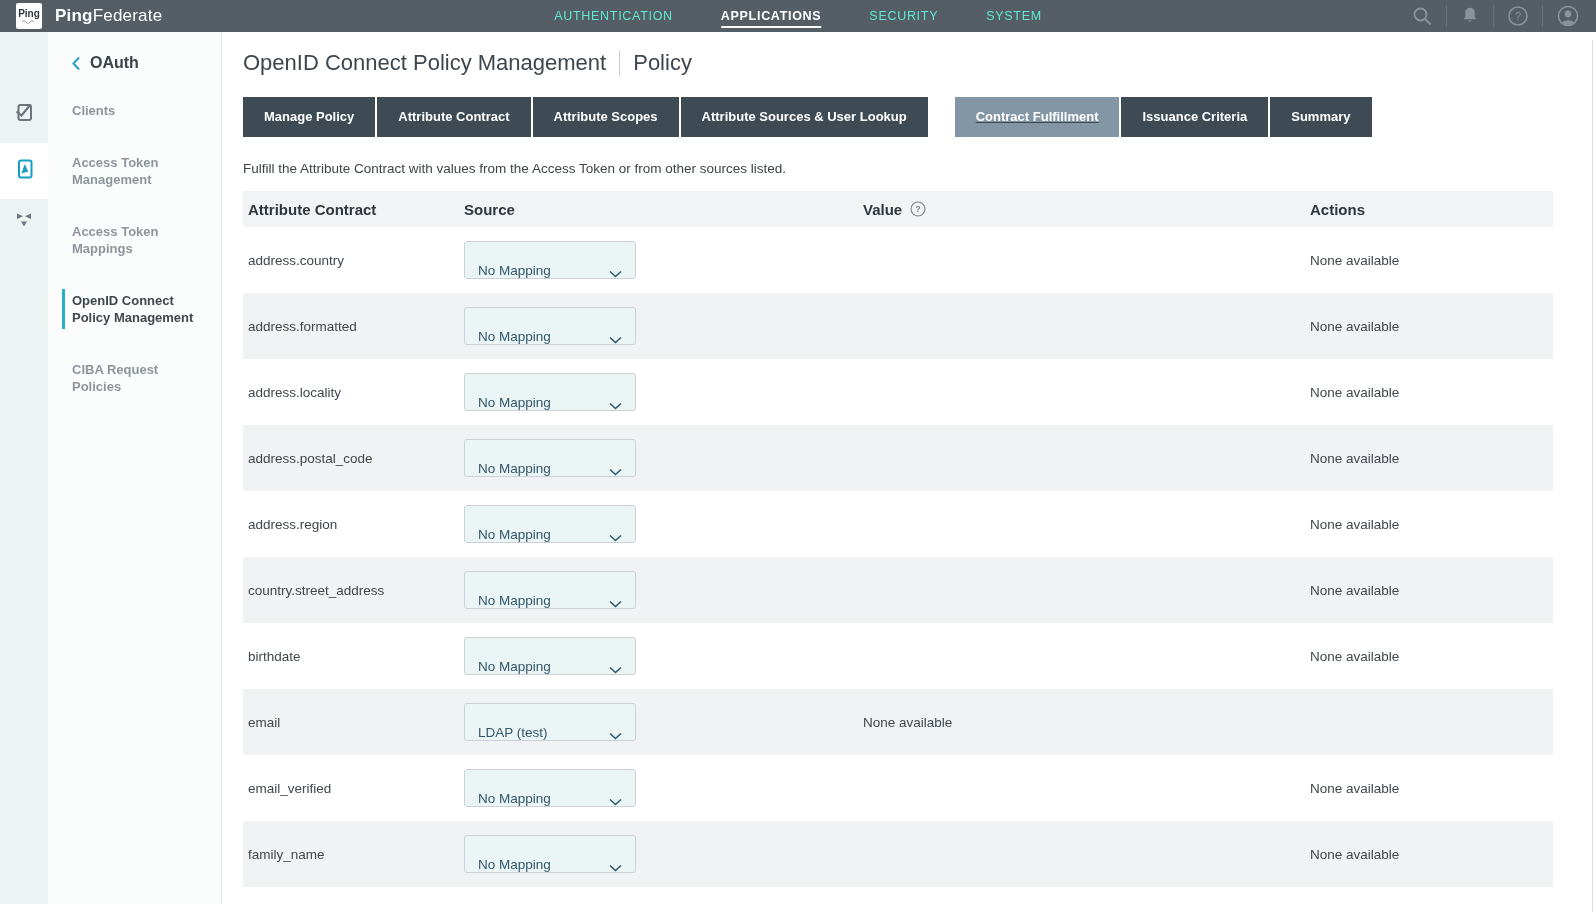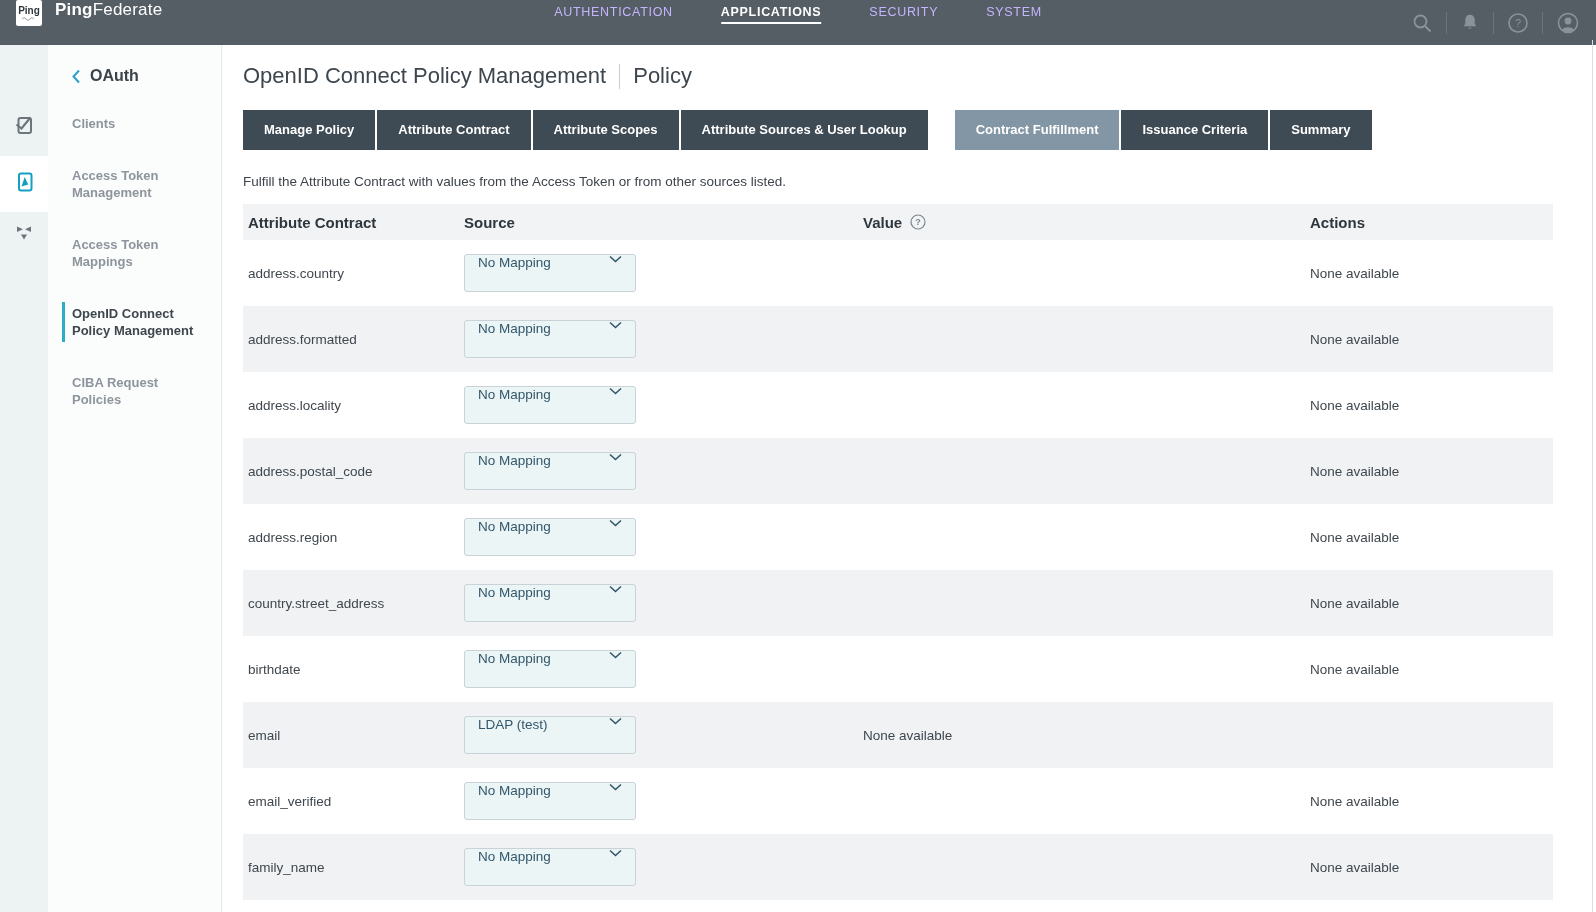--- a/index.html
+++ b/index.html
@@ -5,39 +5,39 @@
 <style>
   * { margin:0; padding:0; box-sizing:border-box; }
   html,body { width:1596px; height:912px; overflow:hidden; }
   body {
     font-family:"Liberation Sans","DejaVu Sans",sans-serif;
     background:#fff; color:#3f474e; position:relative;
   }
 
   
   .app-header {
-    height:45px; background:var(--header-bg,#555d65);
-    display:flex; padding:0 16px;
+    height:32px; background:var(--header-bg,#555d65);
+    display:flex; align-items:center; padding:0 16px;
     position:relative; color:#fff;
   }
   .logo-box {
     width:26px; height:26px; background:#fff; border-radius:2px;
     display:flex; flex-direction:column; align-items:center; justify-content:center;
     margin-right:13px; flex:0 0 auto;
   }
   .logo-word { font-size:10px; font-weight:700; color:#2e363c; line-height:10px; }
   .brand { font-size:17px; color:#fff; letter-spacing:.2px; white-space:nowrap; }
   .brand .bold { font-weight:700; }
   .brand .light { font-weight:400; }
   .main-nav {
     position:absolute; left:50%; transform:translateX(-50%);
     display:flex; gap:48px; align-items:center;
   }
   .nav-item {
-    font-size:12.5px; letter-spacing:.7px; color:#c4b5fd;
+    font-size:12.5px; letter-spacing:.7px; color:#5eead4;
     padding:5px 0 3px 0; border-bottom:2px solid transparent; cursor:pointer;
     white-space:nowrap;
   }
   .nav-item.active { color:#fff; font-weight:700; border-bottom-color:#fff; }
   .header-icons { margin-left:auto; display:flex; align-items:center; gap:13px; }
   .hdr-sep { width:1px; height:22px; background:#6b747c; }
   .hicon { display:flex; align-items:center; cursor:pointer; }
 
   
   .layout { display:flex; height:872px; position:relative; }
@@ -67,21 +67,21 @@
     content:""; position:absolute; left:-10px; top:-3px; bottom:-3px;
     width:3px; background:var(--accent-teal,#2bafc4);
   }
 
   
   .main { flex:1; padding:18px 43px 0 21px; position:relative; }
   .title-row { display:flex; align-items:center; gap:13px; }
   .page-title, .page-subtitle { font-size:22px; color:#3d454d; font-weight:400; white-space:nowrap; }
   .title-divider { width:1px; height:25px; background:#c8ccce; }
 
-  .tabs { margin-top:21px; display:flex; }
+  .tabs { margin-top:21px; display:flex;text-decoration:underline; }
   .tab {
     height:40px; line-height:40px; padding:0 21px; margin-right:2px;
     background:var(--tab-bg,#3e4b54); color:#fff; font-size:13px; font-weight:700;
     cursor:pointer; white-space:nowrap;
   }
   .tab.active { background:var(--tab-active-bg,#8296a5);margin-left:25px; }
 
   .description { margin-top:24px; font-size:13.5px; color:#3d444b; }
 
   .table { margin-top:15px; }
@@ -90,21 +90,21 @@
   }
   .thead {
     height:36px; background:var(--table-header-bg,#f1f3f4);
     font-size:15px; font-weight:700; color:#2f373e;
   }
   .th { padding-left:5px; display:flex; align-items:center; gap:8px; }
   .trow { height:66px; font-size:13.5px; color:#3f474e; background:#fff; }
   .trow.alt { background:var(--row-alt-bg,#f0f2f3); }
   .cell { padding-left:5px; }
   .dropdown {
-    display:flex; align-items:flex-start; justify-content:space-between;
+    display:flex; align-items:flex-end; justify-content:space-between;
     width:172px; height:38px; padding:0 13px;
     background:var(--dropdown-bg,#ecf5f5);
     border:1px solid var(--dropdown-border,#c9d2d6);
     border-radius:3px; color:var(--dropdown-text,#33576b); cursor:pointer;
   }
   .cell.value .dropdown { width:193px; }
   .dd-label { font-size:13.5px; }
 
   .scroll-track { position:absolute; right:3px; top:40px; bottom:0; width:1px; background:#dcdfe1; }
 </style>

